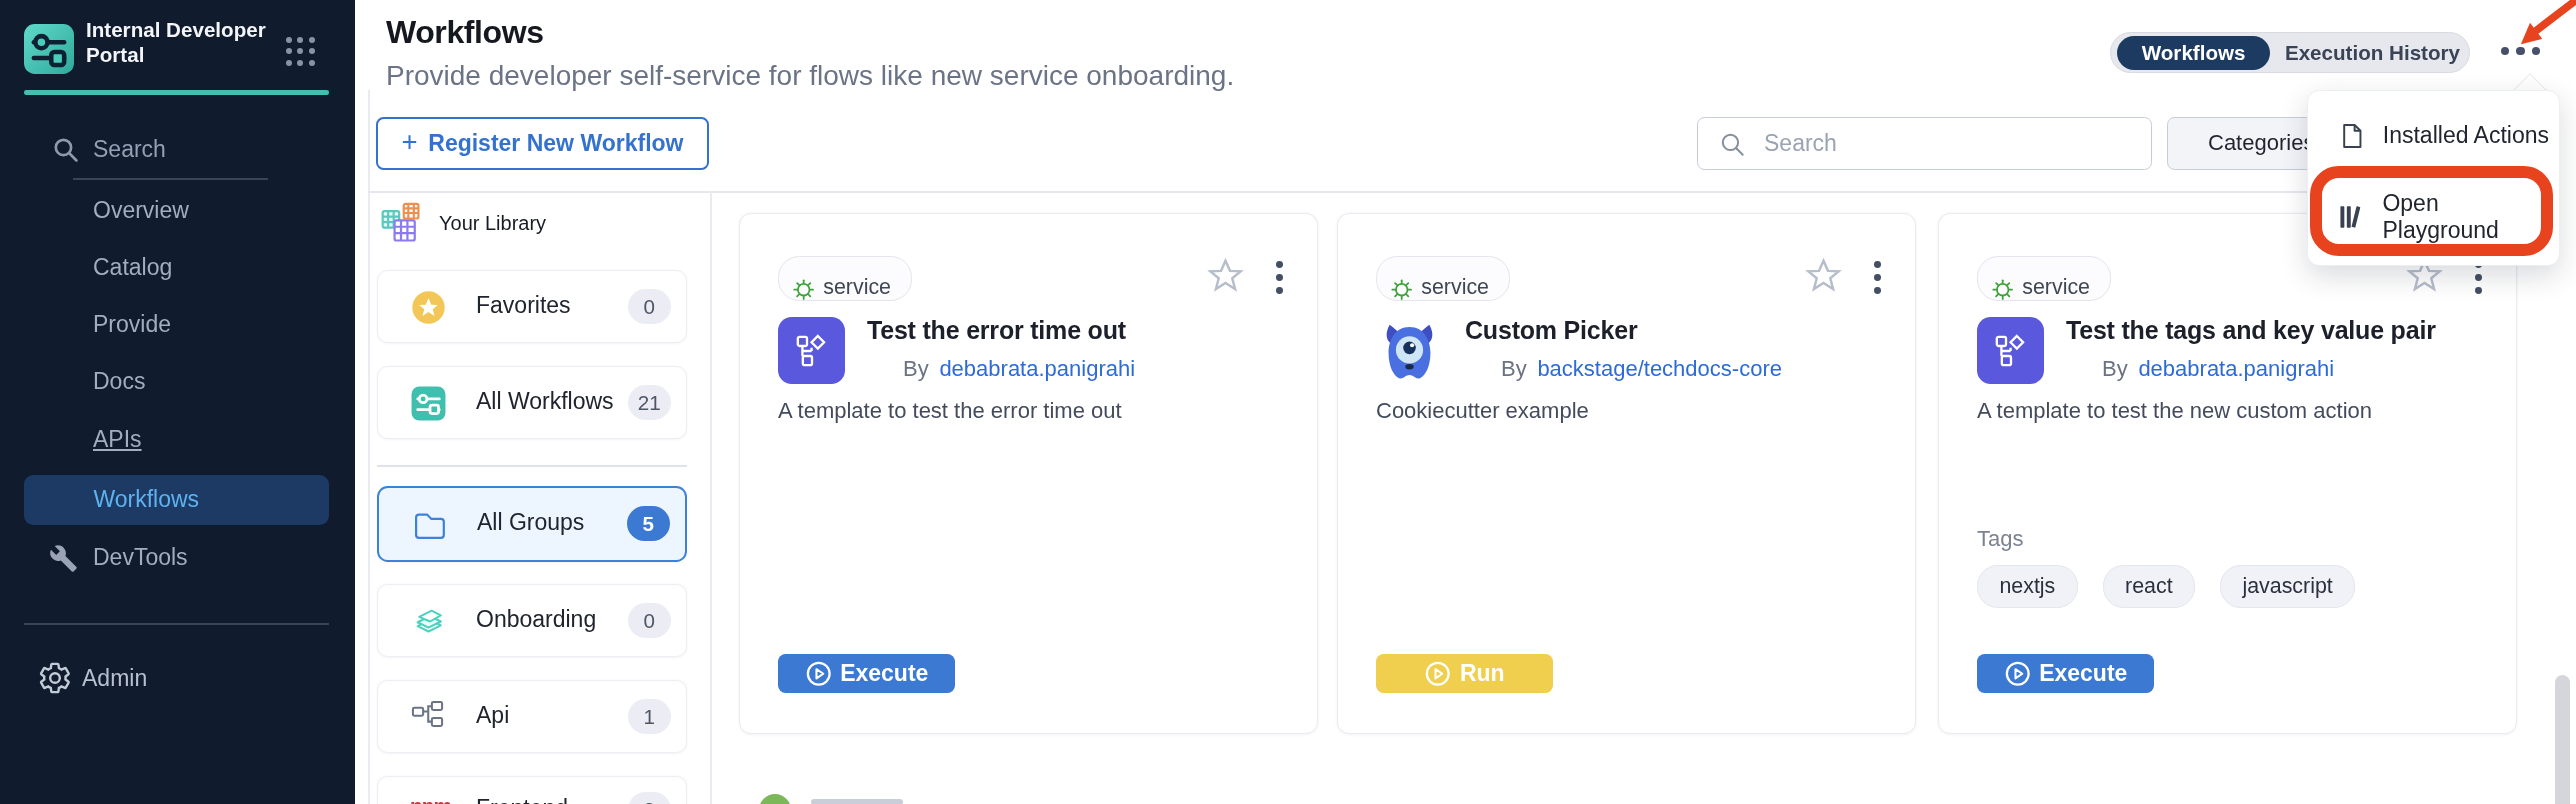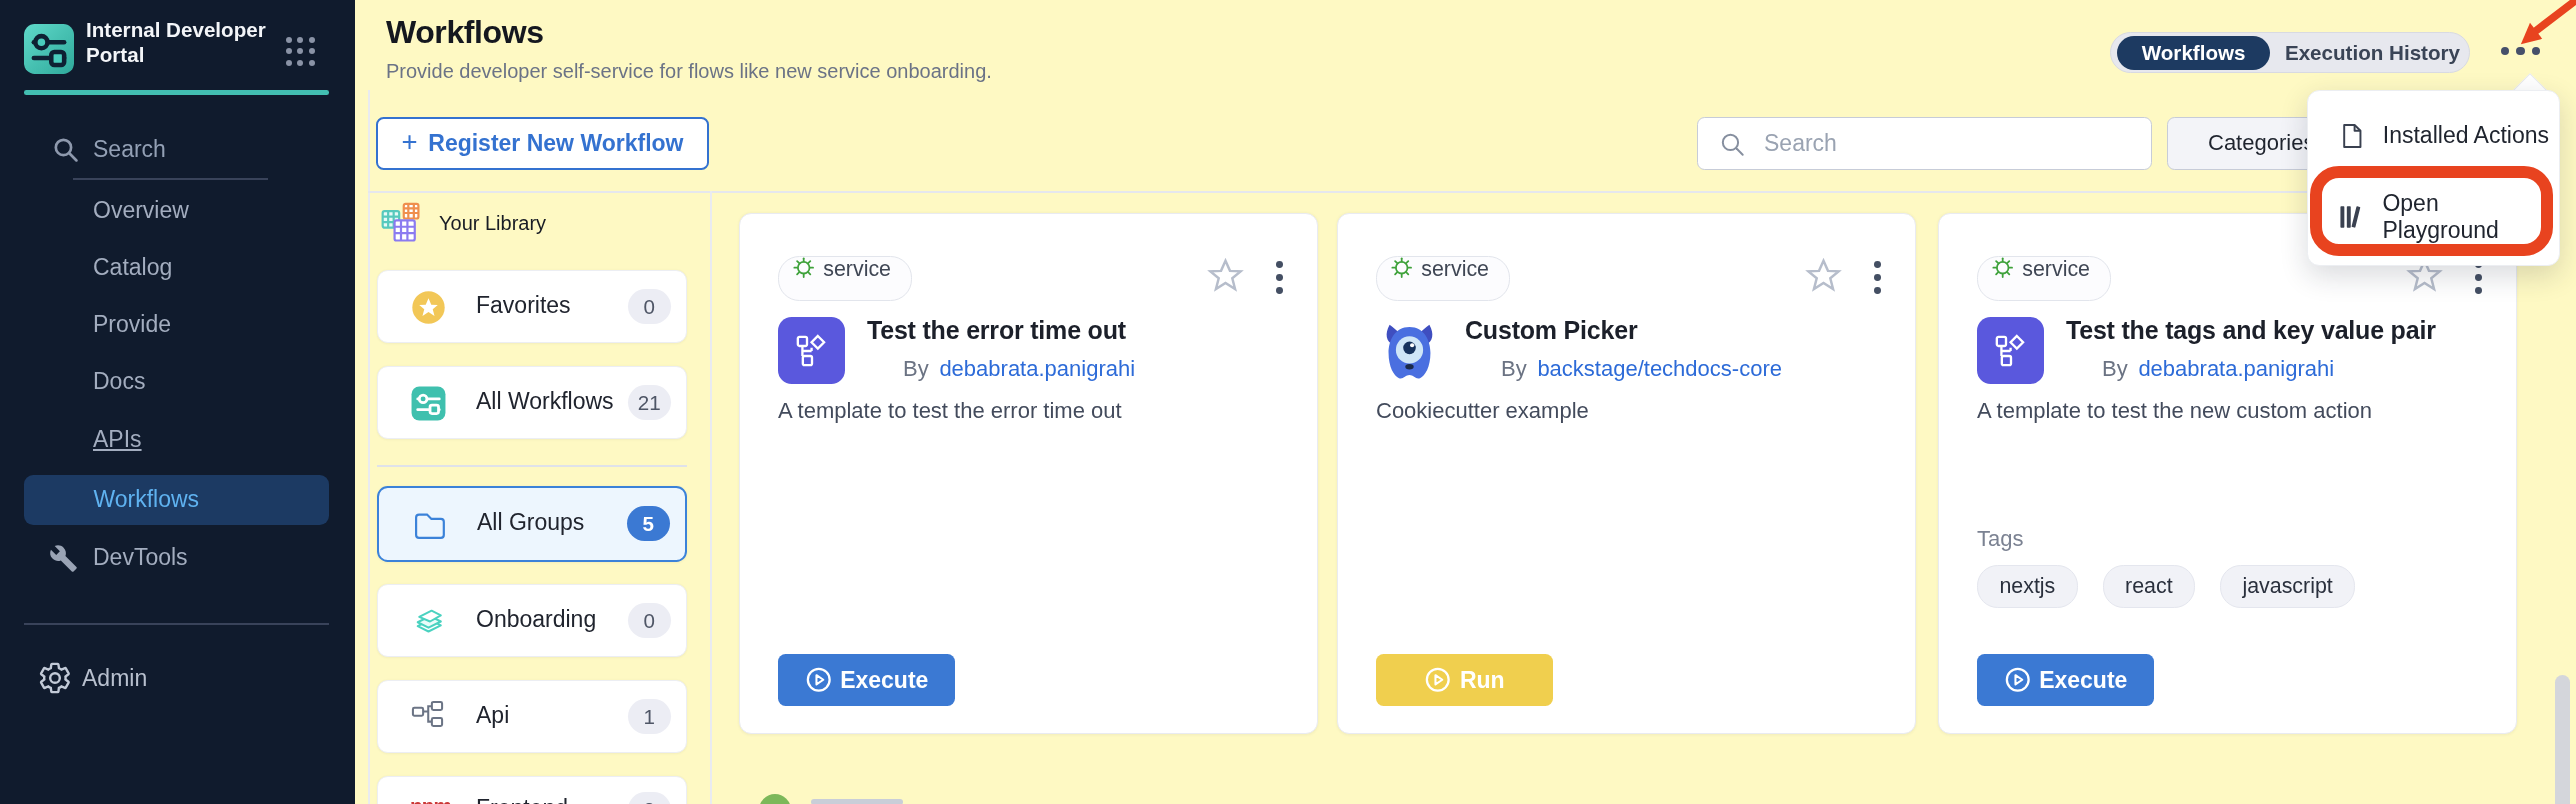--- a/index.html
+++ b/index.html
@@ -1,27 +1,27 @@
 <!DOCTYPE html>
 <html style="font-size:12.2px"><head>
 <meta charset="utf-8">
 <style>
   html,body{margin:0;padding:0;background:#e9ebef;}
   #app{position:relative;width:2576px;height:805px;overflow:hidden;
-       font-family:"Liberation Sans",sans-serif;background:#fef9c3;}
+       font-family:"Liberation Sans",sans-serif;background:#ffffff;}
   .abs{position:absolute;}
   
   .sidebar{position:absolute;left:0;top:0;width:355px;height:805px;background:#101b2d;}
   .side-item{position:absolute;left:93px;height:30.5px;line-height:30.5px;font-size:23px;color:#a3adbf;cursor:pointer;}
   .active-pill{position:absolute;left:24.4px;width:305px;height:50px;border-radius:9.2px;background:#1c3a63;}
   .active-pill span{position:absolute;left:69px;top:10.7px;font-size:23px;color:#5fb2f0;}
   .side-divider{position:absolute;background:#39435a;height:1.5px;}
   
   .page-title{position:absolute;left:386px;top:13.7px;font-size:32px;font-weight:700;color:#15181f;letter-spacing:-0.4px;}
-  .page-sub{position:absolute;left:386px;top:60px;font-size:20px;color:#6b7386;}
+  .page-sub{position:absolute;left:386px;top:60px;font-size:28px;color:#6b7386;}
   .toggle-group{position:absolute;left:2110px;top:32px;width:360px;height:41px;border-radius:21.4px;background:#e7e8ee;border:0.8px solid #d8dae2;box-sizing:border-box;}
   .toggle-active{position:absolute;left:6.1px;top:3.1px;width:153px;height:34px;border-radius:18.3px;background:#1d3a61;color:#fff;font-size:20.6px;font-weight:700;text-align:center;line-height:34px;}
   .toggle-inactive{position:absolute;left:166px;top:3.1px;width:183px;height:34px;color:#3a4456;font-size:20.6px;font-weight:700;text-align:right;line-height:34px;}
   .hdots{position:absolute;left:2501px;top:47px;display:flex;gap:6.9px;cursor:pointer;}
   .hdots i{width:8.4px;height:8.4px;border-radius:50%;background:#46506a;}
   
   .btn-register{position:absolute;left:376px;top:117px;width:333px;height:53px;box-sizing:border-box;
     border:2.3px solid #3472d0;border-radius:7.6px;background:#fff;color:#3472d0;font-size:23px;font-weight:700;
     display:flex;align-items:center;justify-content:center;gap:10.7px;cursor:pointer;}
   .search-box{position:absolute;left:1697px;top:117px;width:455px;height:53px;box-sizing:border-box;background:#fff;
@@ -39,36 +39,36 @@
   .lib-item.selected{background:#edf6fe;border:2.3px solid #3b82d9;}
   .lib-label{position:absolute;left:98px;top:21.4px;font-size:23px;color:#20242e;}
   .lib-badge{position:absolute;right:15.3px;top:18.3px;min-width:43px;height:35px;border-radius:17.6px;background:#ecedf4;
     color:#4f5666;font-size:20.6px;text-align:center;line-height:35px;padding:0 4.6px;box-sizing:border-box;}
   .lib-badge.sel{background:#3b79d3;color:#fff;font-weight:700;}
   .lib-ico{position:absolute;left:32px;top:18.3px;width:37px;height:37px;}
   
   .card{position:absolute;top:213px;width:579px;height:521px;background:#fff;border:1.5px solid #e9ebf1;border-radius:12.2px;
     box-sizing:border-box;box-shadow:0 0.8px 3.1px rgba(30,35,60,.06);}
   .chip{position:absolute;left:38px;top:42px;height:43px;border:1.5px solid #e2e5ec;border-radius:21.4px;background:#fcfcfe;
-    display:flex;align-items:flex-start;gap:9.2px;padding:0 20px 0 13.7px;font-size:21.4px;color:#3f4654;}
+    display:flex;align-items:flex-end;gap:9.2px;padding:0 20px 0 13.7px;font-size:21.4px;color:#3f4654;}
   .card-star{position:absolute;right:73px;top:43px;width:37px;height:37px;cursor:pointer;}
   .vdots{position:absolute;right:34px;top:47px;display:flex;flex-direction:column;gap:6.1px;cursor:pointer;align-items:center;}
   .vdots i{width:6.9px;height:6.9px;border-radius:50%;background:#444f63;}
   .avatar{position:absolute;left:38px;top:103px;width:67px;height:67px;border-radius:13.7px;background:#5a58dd;
     display:flex;align-items:center;justify-content:center;}
   .avatar.plain{background:transparent;}
   .card-title{position:absolute;left:127px;top:102px;font-size:25px;font-weight:700;color:#1c202a;letter-spacing:-0.2px;}
   .byline{position:absolute;left:127px;top:142px;font-size:22px;color:#6b7383;margin-left:36px;}
   .byline a{color:#2d6bd8;text-decoration:none;margin-left:10.7px;cursor:pointer;}
   .card-desc{position:absolute;left:38px;top:182px;font-size:22px;color:#434b5c;width:489px;line-height:30.5px;}
   .tags-label{position:absolute;left:38px;top:312px;font-size:22px;color:#7b8292;}
   .tags-row{position:absolute;left:38px;top:351px;display:flex;gap:25px;}
   .tag{height:41px;border-radius:20.6px;background:#f1f2f7;border:0.8px solid #e4e6ee;font-size:21.4px;color:#2a303d;
     line-height:41px;padding:0 21.4px;}
-  .btn-exec{position:absolute;left:38px;top:440px;width:177px;height:52px;border-radius:7.6px;background:#3b79d3;border:none;
+  .btn-exec{position:absolute;left:38px;top:440px;width:177px;height:39px;border-radius:7.6px;background:#3b79d3;border:none;
     color:#fff;font-size:23px;font-weight:700;display:flex;align-items:center;justify-content:center;gap:8px;cursor:pointer;font-family:"Liberation Sans",sans-serif;}
   .btn-exec.run{background:#f0cf4e;}
   
   .caret{position:absolute;left:2516px;top:79px;width:26px;height:26px;background:#fff;border:0.8px solid #e7e9ee;
     transform:rotate(45deg);z-index:60;}
   .dropdown{position:absolute;left:2307px;top:90px;width:253px;height:176px;background:#fff;border:0.8px solid #eceef2;
     border-radius:12.2px;box-shadow:0 9.2px 27.5px rgba(25,30,48,.16);z-index:61;box-sizing:border-box;}
   .menu-item{position:absolute;left:0;width:100%;height:49px;display:flex;align-items:center;gap:18.3px;padding-left:30.5px;
     box-sizing:border-box;font-size:23px;color:#20252f;font-weight:500;cursor:pointer;}
   

